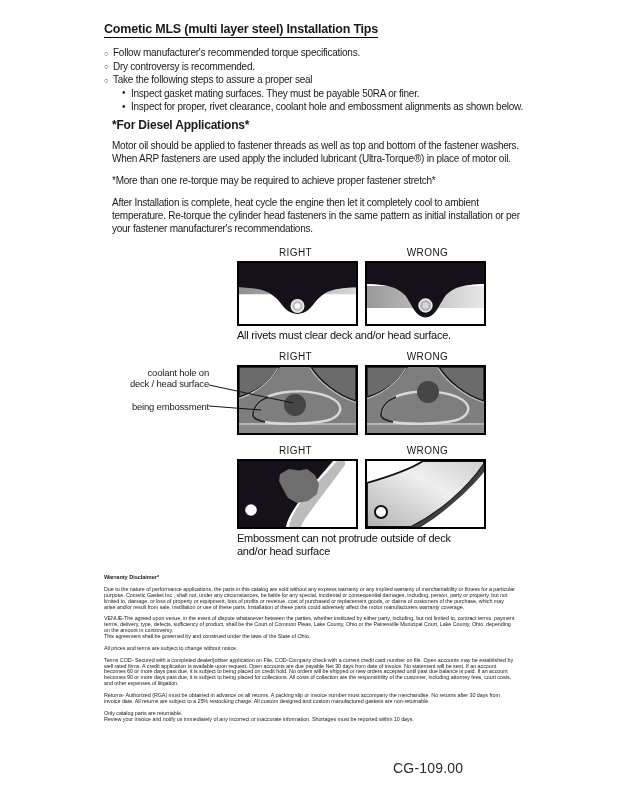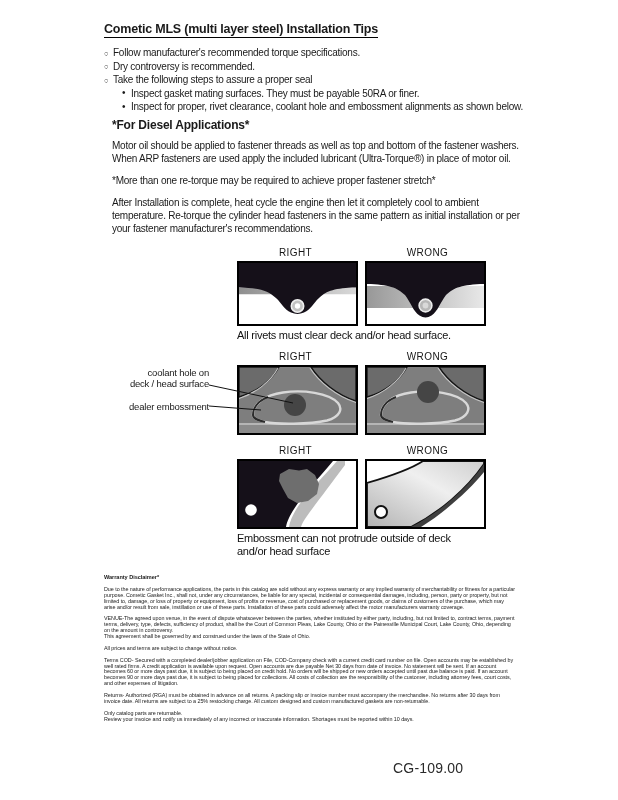--- a/index.html
+++ b/index.html
@@ -132,21 +132,21 @@
           </div>
         </div>
         <div class="diag-caption">All rivets must clear deck and/or head surface.</div>
       </div>
 
       <div class="diag-row row2">
         <div class="row2-label1">
           <div>coolant hole on</div>
           <div>deck / head surface</div>
         </div>
-        <div class="row2-label2">dealer embossment</div>
+        <div class="row2-label2">being embossment</div>
         <svg class="row2-lines" viewBox="0 0 94 56">
           <line x1="2" y1="22" x2="86" y2="40" stroke="#111" stroke-width="1"></line>
           <line x1="2" y1="43" x2="54" y2="47" stroke="#111" stroke-width="1"></line>
         </svg>
         <div class="diag-labels">
           <span>RIGHT</span>
           <span>WRONG</span>
         </div>
         <div class="diag-boxes">
           <div class="diag-box h70">

